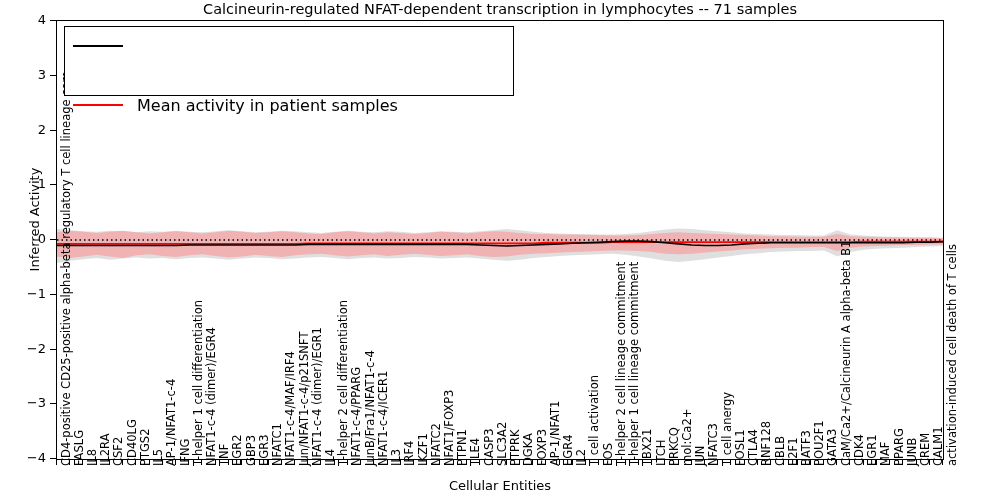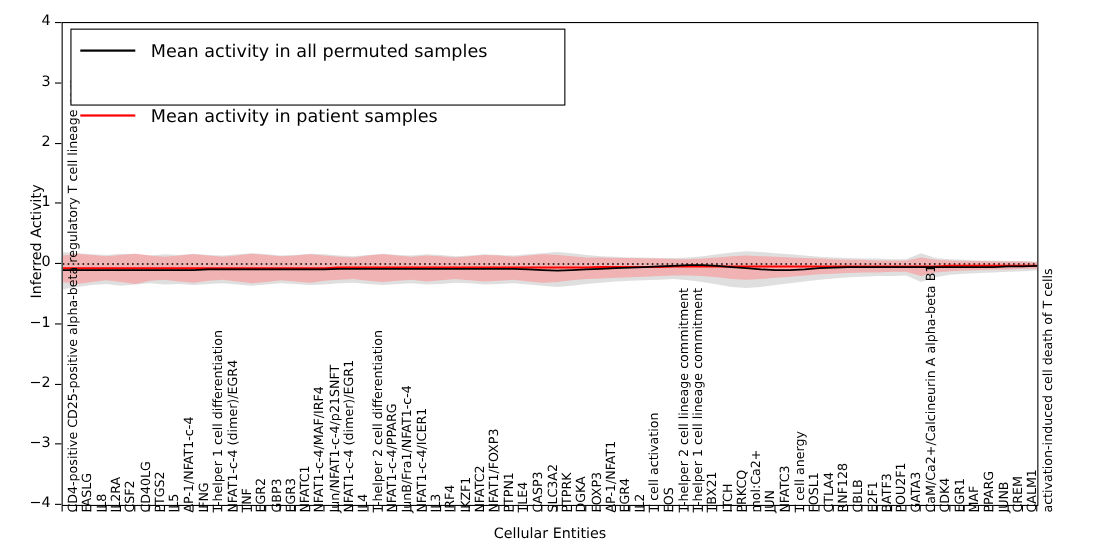--- a/index.html
+++ b/index.html
@@ -85,20 +85,21 @@
     border-top-width:2px;border-top-style:solid;
     margin-right:14px;
   }
   .legend-text{font-size:16px;color:#000;white-space:nowrap;}
 </style>
 </head>
 <body>
 
 <div id="figure">
 
+  <div id="chart-title">Calcineurin-regulated NFAT-dependent transcription in lymphocytes -- 71 samples</div>
 
   <div id="ylabel">Inferred Activity</div>
   <div id="yticks-holder">
       <div class="ytick" style="top: 20px;"></div>
       <div class="ytick-txt" style="left: 4px; top: 13px;">4</div>
       <div class="ytick" style="top: 74.75px;"></div>
       <div class="ytick-txt" style="left: 4px; top: 67.75px;">3</div>
       <div class="ytick" style="top: 129.5px;"></div>
       <div class="ytick-txt" style="left: 4px; top: 122.5px;">2</div>
       <div class="ytick" style="top: 184.25px;"></div>
@@ -121,21 +122,20 @@
         <path d="M0.00 211.34 L13.22 209.69 L26.45 210.79 L39.67 211.88 L52.90 210.79 L66.12 209.69 L79.34 211.34 L92.57 212.43 L105.79 211.34 L119.01 210.24 L132.24 211.34 L145.46 212.43 L158.69 211.34 L171.91 209.69 L185.13 210.79 L198.36 211.88 L211.58 211.34 L224.81 210.24 L238.03 211.34 L251.25 212.43 L264.48 212.98 L277.70 211.34 L290.93 210.24 L304.15 211.34 L317.37 212.43 L330.60 211.34 L343.82 211.88 L357.04 212.98 L370.27 211.88 L383.49 210.79 L396.72 211.34 L409.94 212.43 L423.16 211.34 L436.39 210.24 L449.61 210.79 L462.84 211.88 L476.06 212.98 L489.28 212.98 L502.51 213.53 L515.73 213.53 L528.96 214.07 L542.18 214.07 L555.40 214.62 L568.63 214.62 L581.85 214.07 L595.07 212.98 L608.30 211.88 L621.52 211.34 L634.75 211.88 L647.97 212.43 L661.19 212.98 L674.42 213.53 L687.64 214.07 L700.87 214.62 L714.09 215.17 L727.31 215.17 L740.54 215.72 L753.76 215.72 L766.99 215.72 L780.21 212.98 L793.43 215.17 L806.66 215.72 L819.88 216.26 L833.10 216.26 L846.33 216.81 L859.55 216.81 L872.78 216.81 L886.00 217.36 L886.00 223.38 L872.78 223.38 L859.55 223.93 L846.33 223.93 L833.10 224.47 L819.88 225.02 L806.66 225.57 L793.43 226.67 L780.21 229.95 L766.99 226.12 L753.76 226.12 L740.54 226.67 L727.31 226.67 L714.09 227.21 L700.87 227.76 L687.64 228.31 L674.42 229.40 L661.19 230.50 L647.97 231.59 L634.75 232.69 L621.52 233.23 L608.30 232.69 L595.07 231.05 L581.85 229.95 L568.63 229.40 L555.40 229.40 L542.18 229.95 L528.96 230.50 L515.73 231.05 L502.51 231.59 L489.28 232.14 L476.06 232.69 L462.84 233.78 L449.61 235.42 L436.39 235.97 L423.16 234.88 L409.94 233.23 L396.72 234.33 L383.49 234.88 L370.27 233.78 L357.04 232.69 L343.82 233.78 L330.60 234.88 L317.37 233.23 L304.15 234.33 L290.93 235.42 L277.70 234.33 L264.48 232.69 L251.25 233.23 L238.03 234.33 L224.81 235.97 L211.58 234.88 L198.36 233.78 L185.13 235.42 L171.91 236.52 L158.69 234.88 L145.46 233.23 L132.24 234.33 L119.01 235.97 L105.79 234.88 L92.57 233.23 L79.34 234.33 L66.12 237.07 L52.90 235.42 L39.67 233.78 L26.45 235.42 L13.22 237.07 L0.00 235.42 Z" fill="#f4a6a6" fill-opacity="0.80" stroke="none"></path>
         <path d="M0 219.00 L886 219.00" stroke="#000000" stroke-width="1.3" stroke-dasharray="1.5,3" fill="none"></path>
         <path d="M0.00 222.83 L13.22 222.83 L26.45 222.83 L39.67 222.83 L52.90 222.83 L66.12 222.83 L79.34 222.83 L92.57 222.83 L105.79 222.83 L119.01 222.83 L132.24 222.83 L145.46 222.83 L158.69 222.83 L171.91 222.83 L185.13 222.83 L198.36 222.83 L211.58 222.83 L224.81 222.83 L238.03 222.83 L251.25 222.28 L264.48 222.28 L277.70 222.28 L290.93 222.28 L304.15 222.28 L317.37 222.28 L330.60 222.28 L343.82 222.28 L357.04 222.28 L370.27 222.28 L383.49 222.28 L396.72 222.28 L409.94 222.28 L423.16 222.28 L436.39 222.28 L449.61 222.28 L462.84 222.28 L476.06 222.28 L489.28 221.74 L502.51 221.74 L515.73 221.74 L528.96 221.74 L542.18 221.74 L555.40 221.19 L568.63 221.19 L581.85 221.19 L595.07 221.19 L608.30 221.19 L621.52 221.19 L634.75 221.19 L647.97 221.19 L661.19 221.19 L674.42 221.19 L687.64 221.19 L700.87 221.19 L714.09 221.19 L727.31 221.19 L740.54 221.19 L753.76 221.19 L766.99 221.19 L780.21 221.19 L793.43 221.19 L806.66 220.64 L819.88 220.64 L833.10 220.64 L846.33 220.64 L859.55 220.64 L872.78 220.64 L886.00 220.64 " stroke="#ff0000" stroke-width="1.8" fill="none"></path>
         <path d="M0.00 224.47 L13.22 224.47 L26.45 224.47 L39.67 224.47 L52.90 224.47 L66.12 224.47 L79.34 224.47 L92.57 224.47 L105.79 224.47 L119.01 224.47 L132.24 223.93 L145.46 223.93 L158.69 223.93 L171.91 223.93 L185.13 223.93 L198.36 223.93 L211.58 223.93 L224.81 223.93 L238.03 223.93 L251.25 223.38 L264.48 223.38 L277.70 223.38 L290.93 223.38 L304.15 223.38 L317.37 223.38 L330.60 223.38 L343.82 223.38 L357.04 223.38 L370.27 223.38 L383.49 223.38 L396.72 223.38 L409.94 223.38 L423.16 223.93 L436.39 224.47 L449.61 225.02 L462.84 224.47 L476.06 223.93 L489.28 223.38 L502.51 222.83 L515.73 222.28 L528.96 221.74 L542.18 221.19 L555.40 220.64 L568.63 220.09 L581.85 220.09 L595.07 220.64 L608.30 221.74 L621.52 222.83 L634.75 223.93 L647.97 224.47 L661.19 224.47 L674.42 223.93 L687.64 222.83 L700.87 222.28 L714.09 221.74 L727.31 221.74 L740.54 221.74 L753.76 221.74 L766.99 221.74 L780.21 221.74 L793.43 221.74 L806.66 221.74 L819.88 221.74 L833.10 221.74 L846.33 221.74 L859.55 221.19 L872.78 221.19 L886.00 220.64 " stroke="#000000" stroke-width="1.6" fill="none"></path>
       </svg>
   </div>
 
   <div id="legend">
     <div class="legend-row" style="top:5px;">
       <span class="legend-swatch" style="border-top-color:#000000;"></span>
-      <span class="legend-text">Mean activity in all permuted samples</span>
     </div>
     <div class="legend-row" style="top:36px;margin-top:28px;">
       <span class="legend-swatch" style="border-top-color:#ff0000;"></span>
       <span class="legend-text">Mean activity in patient samples</span>
     </div>
   </div>
 
   <div id="xcats-holder">
       <div class="xtick" style="left: 56px;"></div>
       <div class="xcat" style="left: 60.5px; top: 466px;">CD4-positive CD25-positive alpha-beta regulatory T cell lineage com</div>

